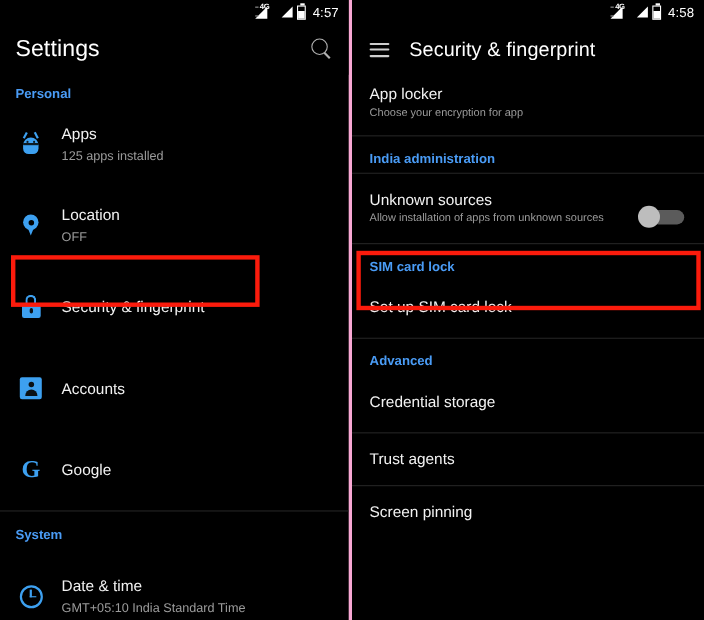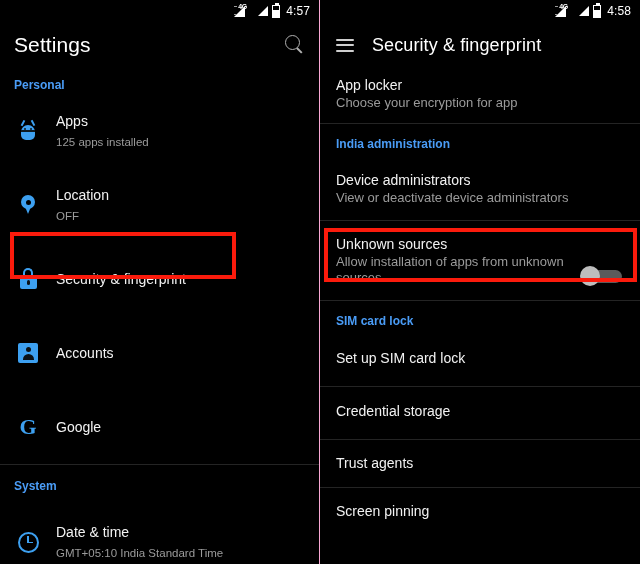--- a/index.html
+++ b/index.html
@@ -4,21 +4,21 @@
 <style>
   * { box-sizing: border-box; margin: 0; padding: 0; }
   html, body {
     width: 640px; height: 564px;
     background: #000;
     font-family: "Liberation Sans", sans-serif;
     overflow: hidden;
   }
   .screens { display: flex; width: 640px; height: 564px; }
   .panel { width: 320px; height: 564px; position: relative; background: #000; overflow: hidden; }
-  .panel.left { border-right: 1px solid #f9a8d4; }
+  .panel.left { border-right: 3px solid #f9a8d4; }
 
   
   .statusbar {
     height: 22px; background: #000;
     display: flex; align-items: center; justify-content: flex-end;
     padding-right: 9px; gap: 4px;
   }
   .sb-4g { position: relative; width: 20px; height: 14px; display:flex; align-items:flex-end; }
   .sb-4g .label {
     position: absolute; top: -1px; left: 4px;
@@ -140,21 +140,21 @@
   
   .ic-clock { position:relative; }
   .ic-clock .c { position:absolute; left:1.5px; top:1.5px; width:21px; height:21px; border:2px solid #3da0f0; border-radius:50%; }
   .ic-clock .h { position:absolute; left:11px; top:6px; width:1.8px; height:7px; background:#3da0f0; }
   .ic-clock .m { position:absolute; left:11px; top:11.5px; width:5.5px; height:1.8px; background:#3da0f0; }
 
   
   .rrow { padding: 10px 16px; position: relative; display:flex; align-items:flex-end; }
   .rrow .txt { flex:1; }
   .rrow .t1 { font-size: 14px; color: #f2f2f2; line-height: 19px; }
-  .rrow .t2 { font-size: 13px; color: #9b9b9b; line-height: 16px; }
+  .rrow .t2 { font-size: 10px; color: #9b9b9b; line-height: 16px; }
   .rsection {
     color:#4a9cf6; font-size:12px; font-weight:bold; padding: 11px 16px 6px 16px;
   }
 
   .toggle { width: 44px; height: 20px; position: relative; flex:0 0 44px; }
   .toggle .track {
     position:absolute; right:2px; top:4px; width:30px; height:13px;
     background:#5b5b5b; border-radius:7px;
   }
   .toggle .thumb {
@@ -323,26 +323,20 @@
         <div class="txt">
           <div class="t1">App locker</div>
           <div class="t2">Choose your encryption for app</div>
         </div>
       </div>
 
       <div class="divider"></div>
 
       <div class="rsection" style="padding-top:13px">India administration</div>
 
-      <div class="rrow" style="padding-top:14px;padding-bottom:14px">
-        <div class="txt">
-          <div class="t1">Device administrators</div>
-          <div class="t2">View or deactivate device administrators</div>
-        </div>
-      </div>
 
       <div class="divider"></div>
 
       <div class="rrow" style="padding-top:14px;padding-bottom:14px">
         <div class="txt">
           <div class="t1">Unknown sources</div>
           <div class="t2">Allow installation of apps from unknown sources</div>
         </div>
         <div class="toggle">
           <span class="track"></span>
@@ -355,20 +349,21 @@
       <div class="rsection" style="padding-top:13px">SIM card lock</div>
 
       <div class="rrow" style="padding-top:15px;padding-bottom:18px">
         <div class="txt">
           <div class="t1">Set up SIM card lock</div>
         </div>
       </div>
 
       <div class="divider"></div>
 
+      <div class="rsection" style="padding-top:13px">Advanced</div>
 
       <div class="rrow" style="padding-top:15px;padding-bottom:18px">
         <div class="txt">
           <div class="t1">Credential storage</div>
         </div>
       </div>
 
       <div class="divider"></div>
 
       <div class="rrow" style="padding-top:14px;padding-bottom:14px">

